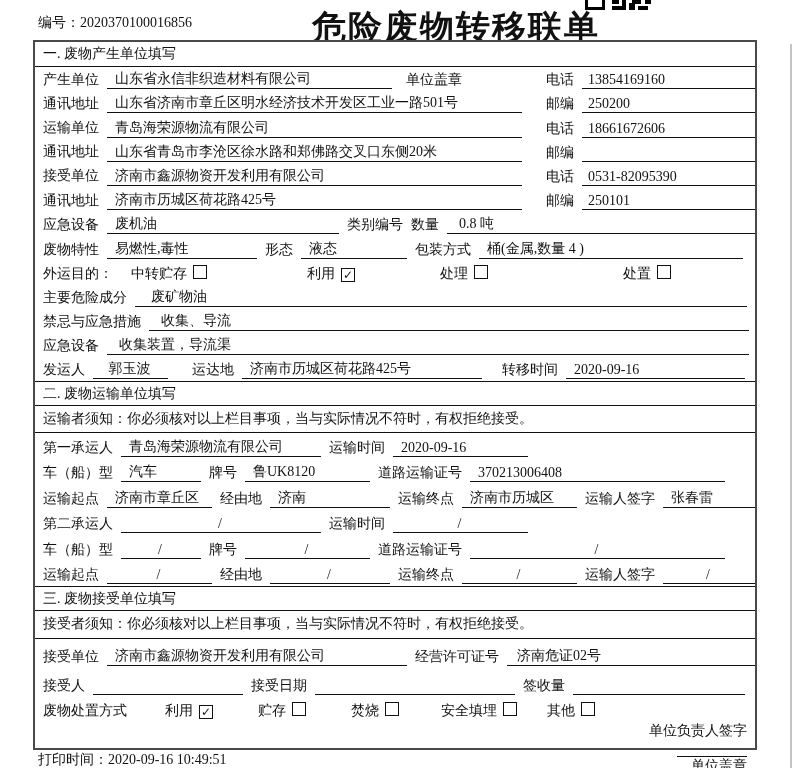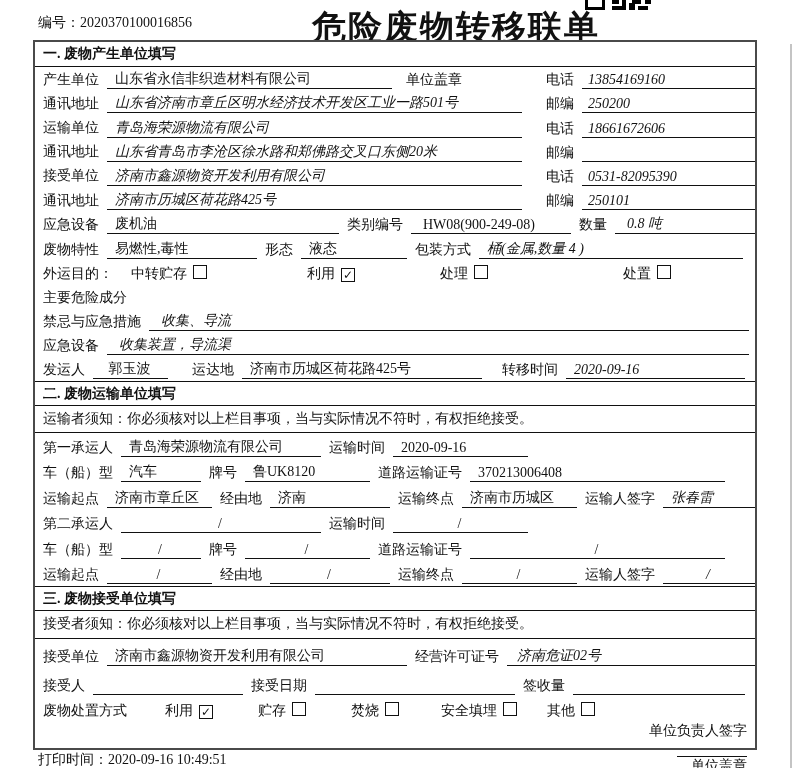--- a/index.html
+++ b/index.html
@@ -10,35 +10,35 @@
   }
   .serial{position:absolute;left:38px;top:14px;white-space:nowrap;}
   .doc-title{position:absolute;left:312px;top:5px;font-size:34px;font-weight:bold;letter-spacing:2px;white-space:nowrap;}
   .qr{position:absolute;left:585px;top:0;}
   .page-edge{position:absolute;left:790px;top:44px;width:2px;height:724px;background:#c4c4c4;}
   .box{
     position:absolute;left:33px;top:40px;width:724px;height:710px;
     border:2px solid #4a4a4a;box-sizing:border-box;
     display:flex;flex-direction:column;background:#fff;
   }
-  .sec{font-weight:bold;padding:3px 8px 2px;border-bottom:1.6px solid #111;height:25px;box-sizing:border-box;flex:0 0 auto;}
+  .sec{font-weight:normal;padding:3px 8px 2px;border-bottom:1.6px solid #111;height:25px;box-sizing:border-box;flex:0 0 auto;}
   .sec.bt{border-top:1.6px solid #111;}
   .note{padding:4px 8px 3px;border-bottom:1.6px solid #111;box-sizing:border-box;flex:0 0 auto;white-space:nowrap;}
   .n2{height:27px;} .n3{height:28px;}
   .row{display:flex;align-items:flex-end;padding:0 0 2px 8px;box-sizing:border-box;flex:0 0 auto;}
   .row>*{margin-right:8px;}
   .row>*:last-child{margin-right:0;}
   .s1row{height:24.2px;} .s2row{height:25.5px;}
   .h29{height:29px;} .h25{height:25px;} .h22{height:22px;flex-direction:column;}
   .lbl{white-space:nowrap;flex:0 0 auto;}
   .fld{
     border-bottom:1.5px solid #111;white-space:nowrap;overflow:hidden;
     padding:0 2px 0 8px;box-sizing:border-box;flex:0 0 auto;min-height:17px;
   }
-  .grow{flex:1 1 auto;font-style:italic;}
+  .grow{flex:1 1 auto;}
   .ctr{text-align:center;padding-left:0;}
   .lgrp{display:flex;align-items:center;flex:0 0 auto;width:495px;margin-right:8px;}
   .lgrp>*{margin-right:8px;}
   .lgrp>.fld.grow:last-child{margin-right:16px;}
   .opt{white-space:nowrap;flex:0 0 auto;}
   .cb{
     display:inline-block;width:12px;height:12px;border:1.4px solid #111;margin-left:6px;
     vertical-align:-1px;font-size:12px;line-height:12px;text-align:center;
     font-family:"DejaVu Sans",sans-serif;box-sizing:content-box;
   }
@@ -126,21 +126,20 @@
       <span class="fld grow">济南市历城区荷花路425号</span>
     </div>
     <span class="lbl">邮编</span>
     <span class="fld grow" style="padding-left:6px">250101</span>
   </div>
 
   <div class="row s1row">
     <span class="lbl">应急设备</span>
     <span class="fld" style="width:232px">废机油</span>
     <span class="lbl">类别编号</span>
-    <span class="fld" style="width:160px;padding-left:12px">HW08(900-249-08)</span>
     <span class="lbl">数量</span>
     <span class="fld grow" style="padding-left:12px">0.8 吨</span>
   </div>
 
   <div class="row s1row">
     <span class="lbl">废物特性</span>
     <span class="fld" style="width:150px">易燃性,毒性</span>
     <span class="lbl">形态</span>
     <span class="fld" style="width:106px">液态</span>
     <span class="lbl">包装方式</span>
@@ -150,20 +149,21 @@
   <div class="row s1row">
     <span class="lbl">外运目的：</span>
     <span class="opt" style="margin-left:10px"><span>中转贮存</span><span class="cb"></span></span>
     <span class="opt" style="margin-left:92px"><span>利用</span><span class="cb">✓</span></span>
     <span class="opt" style="margin-left:77px"><span>处理</span><span class="cb"></span></span>
     <span class="opt" style="margin-left:127px"><span>处置</span><span class="cb"></span></span>
   </div>
 
   <div class="row s1row">
     <span class="lbl">主要危险成分</span>
+    <span class="fld grow" style="padding-left:16px;margin-right:8px">废矿物油</span>
   </div>
 
   <div class="row s1row">
     <span class="lbl">禁忌与应急措施</span>
     <span class="fld grow" style="padding-left:12px;margin-right:6px">收集、导流</span>
   </div>
 
   <div class="row s1row">
     <span class="lbl">应急设备</span>
     <span class="fld grow" style="padding-left:12px;margin-right:6px">收集装置，导流渠</span>

